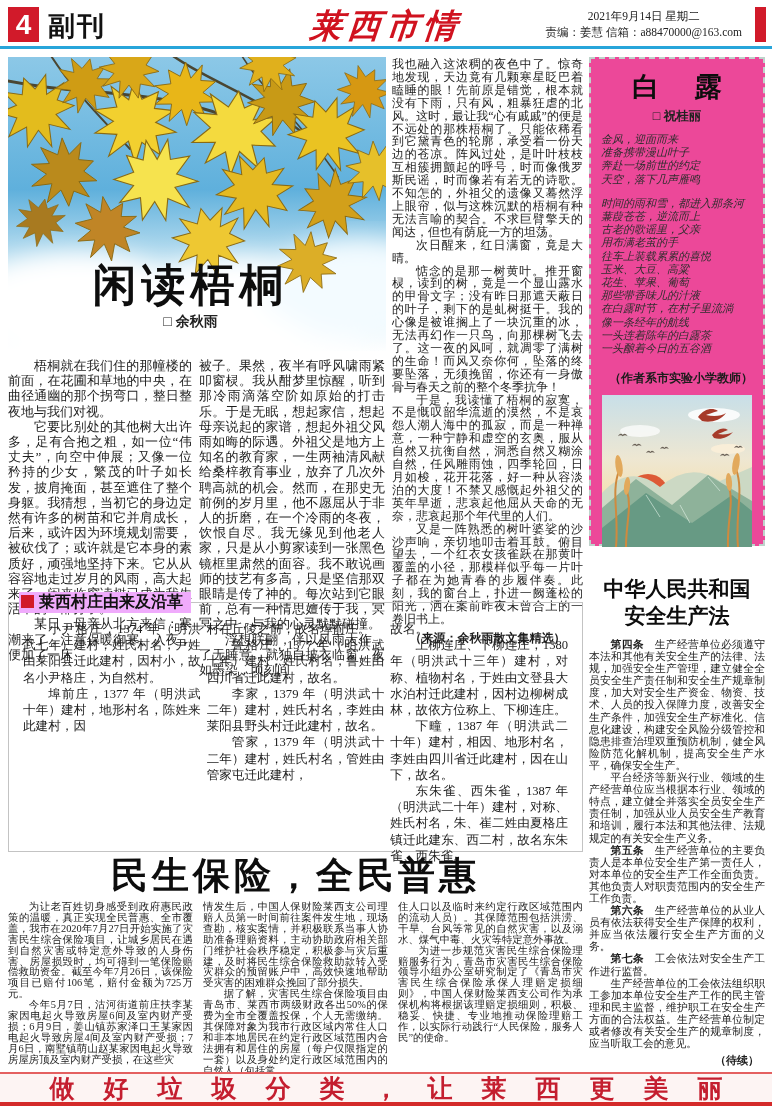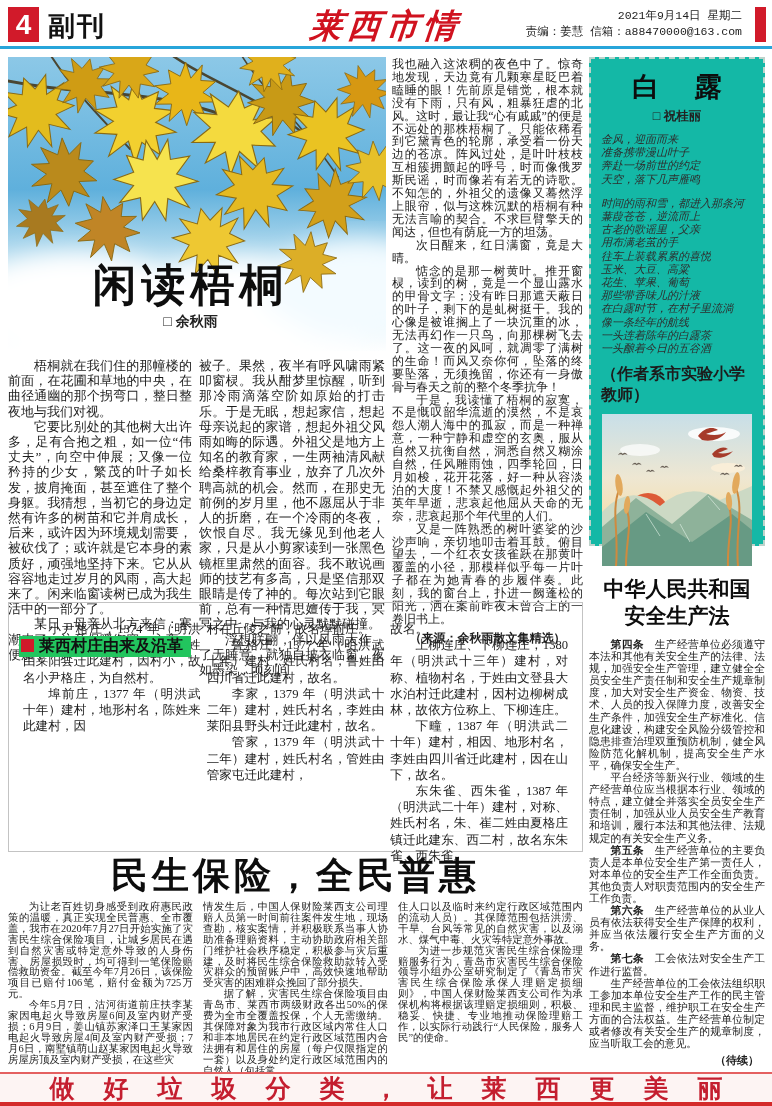--- a/index.html
+++ b/index.html
@@ -10,22 +10,22 @@
   
   .hdr{position:absolute;left:0;top:0;width:772px;height:46px;}
   .pagenum{position:absolute;left:8px;top:7px;width:31px;height:35px;background:#d11a2a;
            color:#fff;font-family:"Liberation Sans",sans-serif;font-weight:bold;font-size:28px;
            display:flex;align-items:center;justify-content:center;}
   .secname{position:absolute;left:48px;top:8px;font-family:"Liberation Sans",sans-serif;
            font-weight:bold;font-size:27px;letter-spacing:2px;color:#111;}
   .masthead{position:absolute;left:0;right:0;top:4px;text-align:center;color:#d0121f;
             font-family:"DejaVu Serif",serif;font-weight:bold;font-style:italic;font-size:33px;
             letter-spacing:5px;transform:skewX(-5deg);}
-  .pubinfo{position:absolute;right:30px;top:8px;text-align:right;font-size:11.5px;line-height:16px;
-           font-family:Liberation Mono, monospace;color:#222;}
+  .pubinfo{position:absolute;right:30px;top:8px;text-align:center;font-size:11.5px;line-height:16px;
+           font-family:Liberation Serif, serif;color:#222;}
   .hdr-redbar{position:absolute;right:6px;top:7px;width:11px;height:35px;background:#d11a2a;}
   .bluerule{position:absolute;left:0;top:46px;width:772px;height:3px;background:#28a5da;}
 
   
   .photo{position:absolute;left:8px;top:57px;width:378px;height:294px;overflow:hidden;}
   .photo svg{display:block;}
   .photo-title{position:absolute;left:0;right:13px;top:204px;text-align:center;}
   .a1-title{font-family:"Liberation Sans",sans-serif;font-weight:bold;font-size:44px;
             letter-spacing:5px;color:#0d0d0d;line-height:48px;}
   .a1-author{font-family:"Liberation Sans",sans-serif;font-weight:bold;font-size:14px;color:#222;margin-top:4px;}
@@ -34,50 +34,50 @@
   .a1col p.noind{text-indent:0;}
   .a1c1{left:8px;top:358px;width:184px;height:242px;}
   .a1c2{left:199px;top:358px;width:186px;height:242px;}
   .a1c3{left:392px;top:58px;width:191px;height:545px;font-size:12px;line-height:12.9px;}
   .a1-source{font-family:"Liberation Sans",sans-serif;font-weight:bold;font-size:12px;
              text-align:center;margin-top:6px;text-indent:0;}
 
   
   .vbox{position:absolute;left:8px;top:602px;width:575px;height:250px;border:1px solid #c3c3c3;
         padding:18px 14px 8px;}
-  .vlabel{position:absolute;left:10px;top:-11px;background:#22c55e;padding:0 8px 0 2px;
-          font-family:"Liberation Sans",sans-serif;font-weight:bold;font-size:16px;color:#111;margin-top:44px;}
+  .vlabel{position:absolute;left:10px;top:-11px;background:#f0abfc;padding:0 8px 0 2px;
+          font-family:"Liberation Sans",sans-serif;font-weight:bold;font-size:16px;color:#111;}
   .redsq{display:inline-block;width:13px;height:13px;background:#d11a2a;margin-right:5px;vertical-align:-1px;}
   .vtitle{text-align:center;margin:8px 0 12px;}
   .vtitle .big{font-weight:bold;font-size:30px;letter-spacing:3px;color:#0d0d0d;}
   .vtitle .sub{font-size:17px;color:#333;letter-spacing:2px;}
   .vcols{display:flex;gap:6px;}
   .vcol{flex:1;font-size:12.6px;line-height:16.2px;text-align:justify;}
   .vcol p{margin:0;text-indent:2em;}
   .vcol p.noind{text-indent:0;}
 
   
   .ins{position:absolute;left:8px;top:856px;width:575px;height:214px;}
   .ins-title{text-align:center;font-weight:bold;font-size:37px;letter-spacing:4px;color:#0d0d0d;line-height:40px;}
   .inscols{display:flex;gap:10px;margin-top:6px;}
   .inscol{flex:1;font-size:10.4px;line-height:10.9px;text-align:justify;}
   .inscol p{margin:0;text-indent:2em;}
   .inscol p.noind{text-indent:0;}
 
   
   .poem{position:absolute;left:589px;top:57px;width:176px;height:489px;
-        border:2px dashed #bed3cb;padding:10px 10px 8px;background:#14b8a6;}
+        border:2px dashed #bed3cb;padding:10px 10px 8px;background:#ec4899;}
   .poem-title{text-align:center;font-family:"Liberation Sans",sans-serif;font-weight:bold;
               font-size:27px;letter-spacing:14px;padding-left:14px;color:#0d0d0d;}
   .poem-author{text-align:center;font-family:"Liberation Sans",sans-serif;font-weight:bold;
                font-size:12.5px;margin-top:3px;color:#222;}
   .poem-lines{margin-top:8px;font-style:italic;font-size:11px;line-height:13.2px;color:#2e2e2e;}
   .poem-lines .gap{height:11px;}
-  .poem-note{font-family:"Liberation Sans",sans-serif;font-weight:bold;font-size:16px;
-             text-align:left;margin-top:9px;color:#1c1c1c;}
+  .poem-note{font-family:"Liberation Sans",sans-serif;font-weight:bold;font-size:12px;
+             text-align:right;margin-top:15px;color:#1c1c1c;}
   .poem-art{display:block;margin:8px auto 0;}
 
   
   .law{position:absolute;left:589px;top:575px;width:176px;height:494px;}
   .law-title{text-align:center;font-family:"Liberation Sans",sans-serif;font-weight:bold;
              font-size:21px;line-height:27px;color:#0d0d0d;}
   .law-body{margin-top:9px;font-size:10.8px;line-height:12.1px;text-align:justify;}
   .law-body p{margin:0;text-indent:2em;}
   .law-lead{font-weight:bold;font-family:"Liberation Sans",sans-serif;}
   .law-cont{text-align:right;font-weight:bold;font-size:11px;margin-top:4px;padding-right:6px;}

